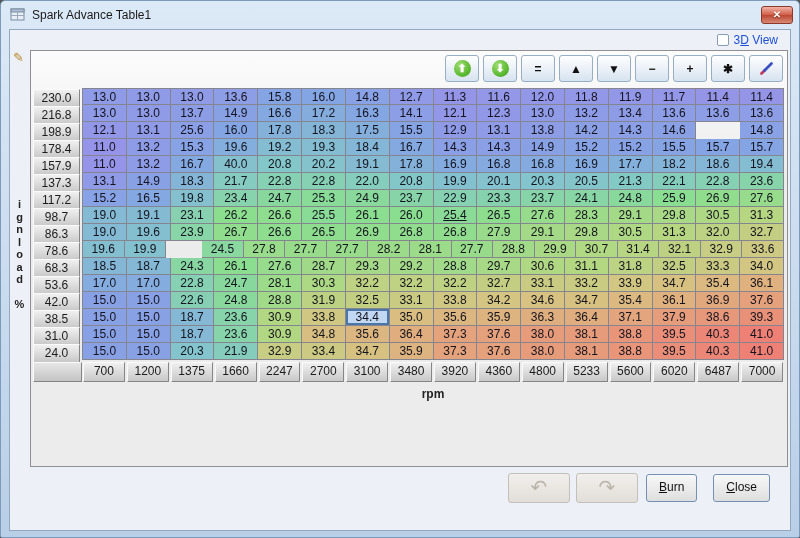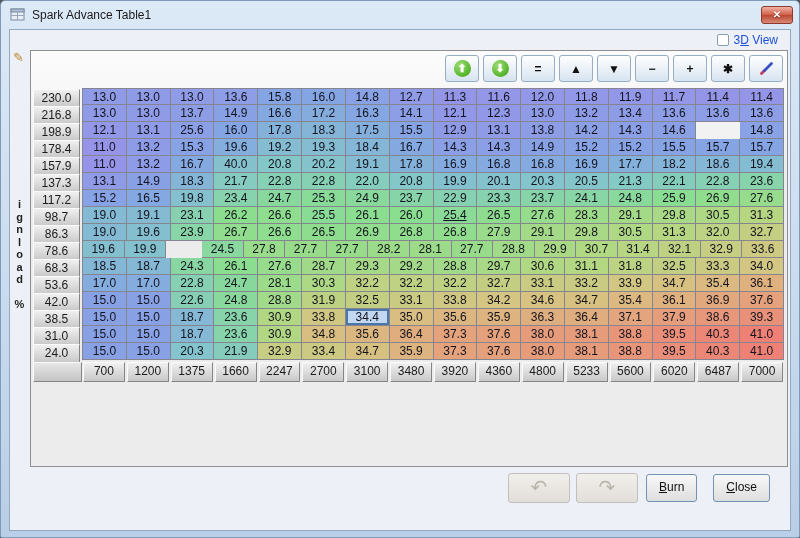--- a/index.html
+++ b/index.html
@@ -467,20 +467,21 @@
             <div class="colhdr">3480</div>
             <div class="colhdr">3920</div>
             <div class="colhdr">4360</div>
             <div class="colhdr">4800</div>
             <div class="colhdr">5233</div>
             <div class="colhdr">5600</div>
             <div class="colhdr">6020</div>
             <div class="colhdr">6487</div>
             <div class="colhdr">7000</div>
           </div>
+        <div class="rpm">rpm</div>
       </div>
     </div>
     <div class="footer">
       <div class="histbtn"><span>↶</span></div>
       <div class="histbtn"><span>↷</span></div>
       <div class="pushbtn"><span class="accel">B</span><span>urn</span></div>
       <div class="pushbtn close"><span class="accel">C</span><span>lose</span></div>
     </div>
   </div>
 </div>

